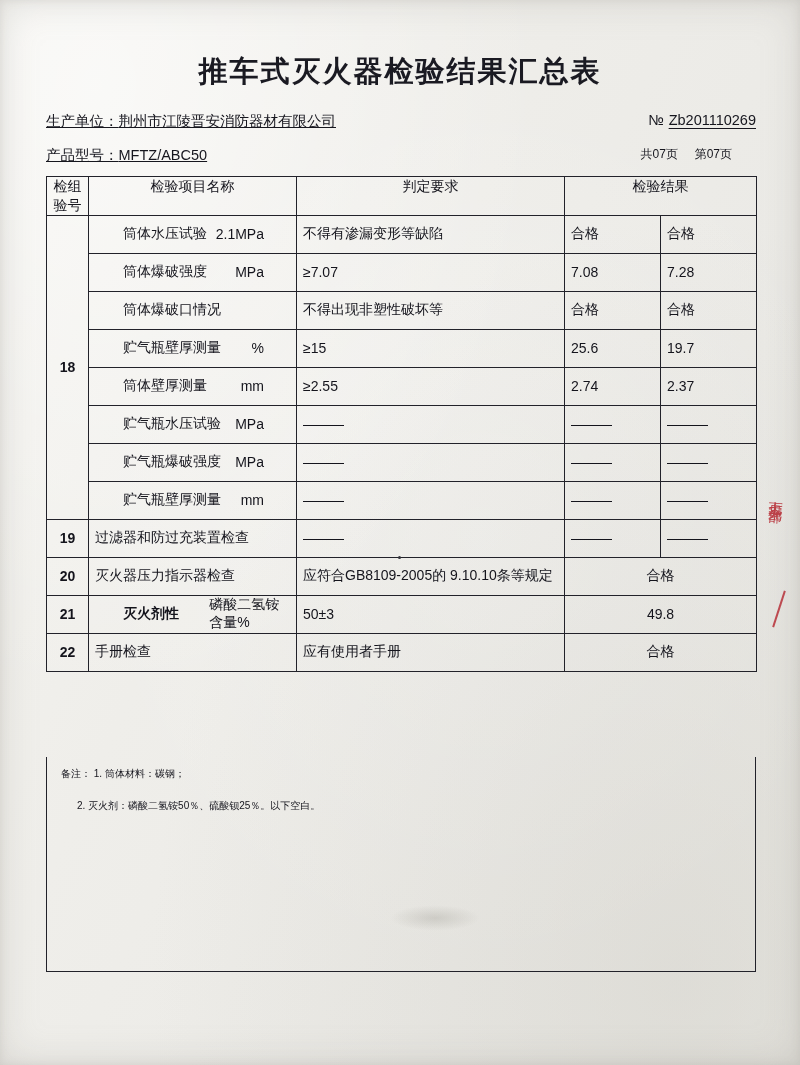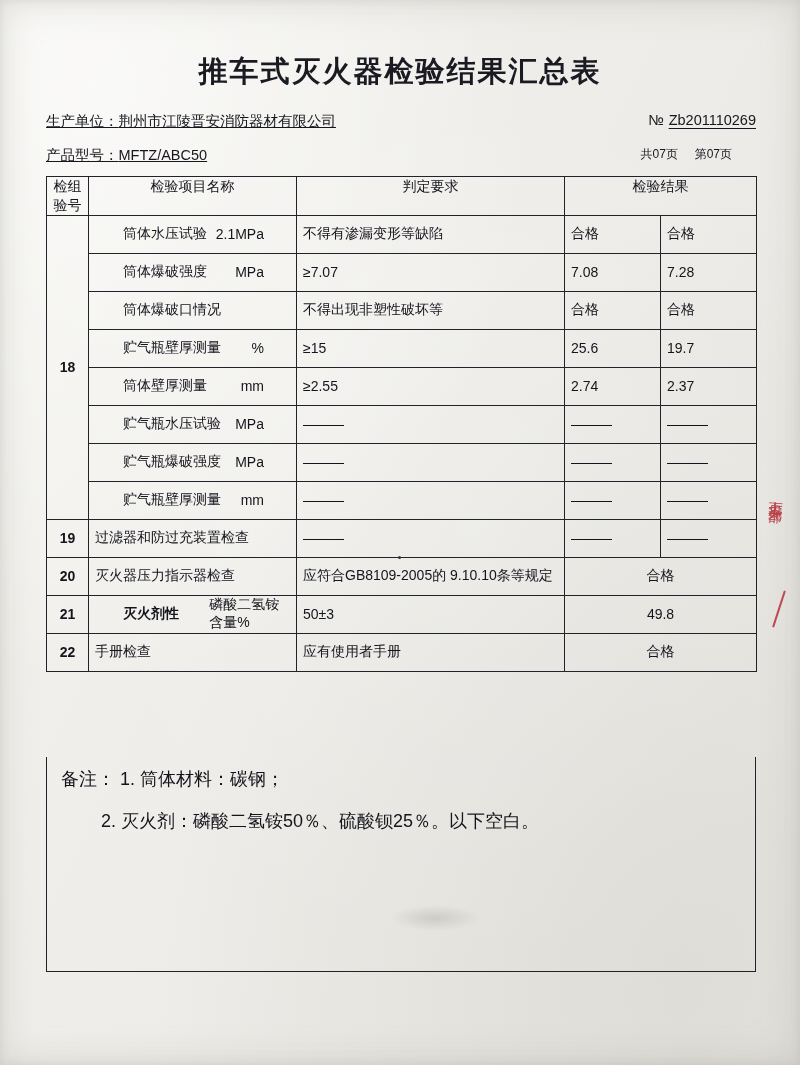--- a/index.html
+++ b/index.html
@@ -150,26 +150,26 @@
     display: inline-block;
     font-weight: bold;
   }
   .remark-box {
     position: absolute;
     left: 46px;
     width: 710px;
     border: 1px solid #22222a;
     border-top: none;
     box-sizing: border-box;
-    font-size: 18px;
+    font-size: 10px;
     color: #14141c;
     padding: 10px 14px 0 14px;
   }
   .remark-line1 { margin-bottom: 18px; }
-  .remark-line2 { margin-left: 40px; }
+  .remark-line2 { margin-left: 16px; }
   .footer {
     position: absolute;
     bottom: 28px;
     left: 0;
     width: 800px;
     text-align: center;
     font-size: 19px;
     font-weight: bold;
     letter-spacing: 2px;
     color: #191920;

